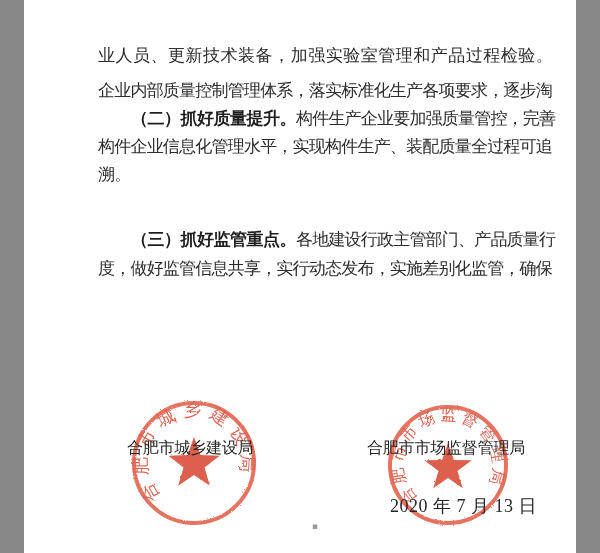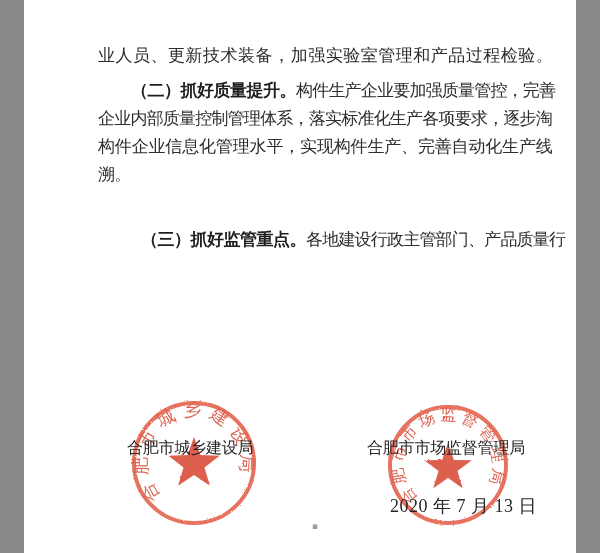--- a/index.html
+++ b/index.html
@@ -17,21 +17,21 @@
   }
   .p3 .line{height:29px;line-height:29px;}
   .line.last{text-align:left;text-align-last:left;}
   .line.indent{text-indent:33px;}
   .head{
     font-family:"Liberation Sans","DejaVu Sans",sans-serif;
     font-weight:700;color:#1e1e1e;letter-spacing:-0.5px;
   }
   .p1{position:absolute;top:42px;left:74px;width:454px;}
   .p2{position:absolute;top:77px;left:74px;width:454px;}
-  .p3{position:absolute;top:225px;left:84px;width:454px;}
+  .p3{position:absolute;top:225px;left:74px;width:454px;}
   .sig{
     position:absolute;font-size:16px;letter-spacing:-0.2px;color:#262626;
     white-space:nowrap;
   }
   .sig-left{left:103px;top:438px;}
   .sig-right{left:343px;top:438px;}
   .sig-date{left:366px;top:494px;font-size:18px;letter-spacing:0.5px;}
   .seal{position:absolute;opacity:0.88;}
   .seal-left{left:105px;top:398px;}
   .seal-right{left:362px;top:403px;}
@@ -47,28 +47,29 @@
 </head>
 <body>
 
 <div class="page">
 
   <div class="bodytext p1">
     <div class="line">业人员、更新技术装备，加强实验室管理和产品过程检验。</div>
   </div>
 
   <div class="bodytext p2">
+    <div class="line">企业内部质量控制管理体系，落实标准化生产各项要求，逐步淘</div>
     <div class="line indent"><span class="head">（二）抓好质量提升。</span><span>构件生产企业要加强质量管控，完善</span></div>
-    <div class="line">企业内部质量控制管理体系，落实标准化生产各项要求，逐步淘</div>
-    <div class="line">构件企业信息化管理水平，实现构件生产、完善自动化生产线</div>
+    <div class="line">构件企业信息化管理水平，实现构件生产、装配质量全过程可追</div>
     <div class="line last">溯。</div>
   </div>
 
   <div class="bodytext p3">
     <div class="line indent"><span class="head">（三）抓好监管重点。</span><span>各地建设行政主管部门、产品质量行</span></div>
+    <div class="line">度，做好监管信息共享，实行动态发布，实施差别化监管，确保</div>
   </div>
 
   <svg class="seal seal-left" width="130" height="130" viewBox="0 0 130 130">
     <defs>
       <path id="sealPathL" d="M 34.8 101 A 47 47 0 1 1 95.2 101" fill="none"></path>
       <filter id="rough">
           <feTurbulence type="fractalNoise" baseFrequency="0.55" numOctaves="2" result="n"></feTurbulence>
         <feDisplacementMap in="SourceGraphic" in2="n" scale="2.2"></feDisplacementMap>
         </filter>
     </defs>

